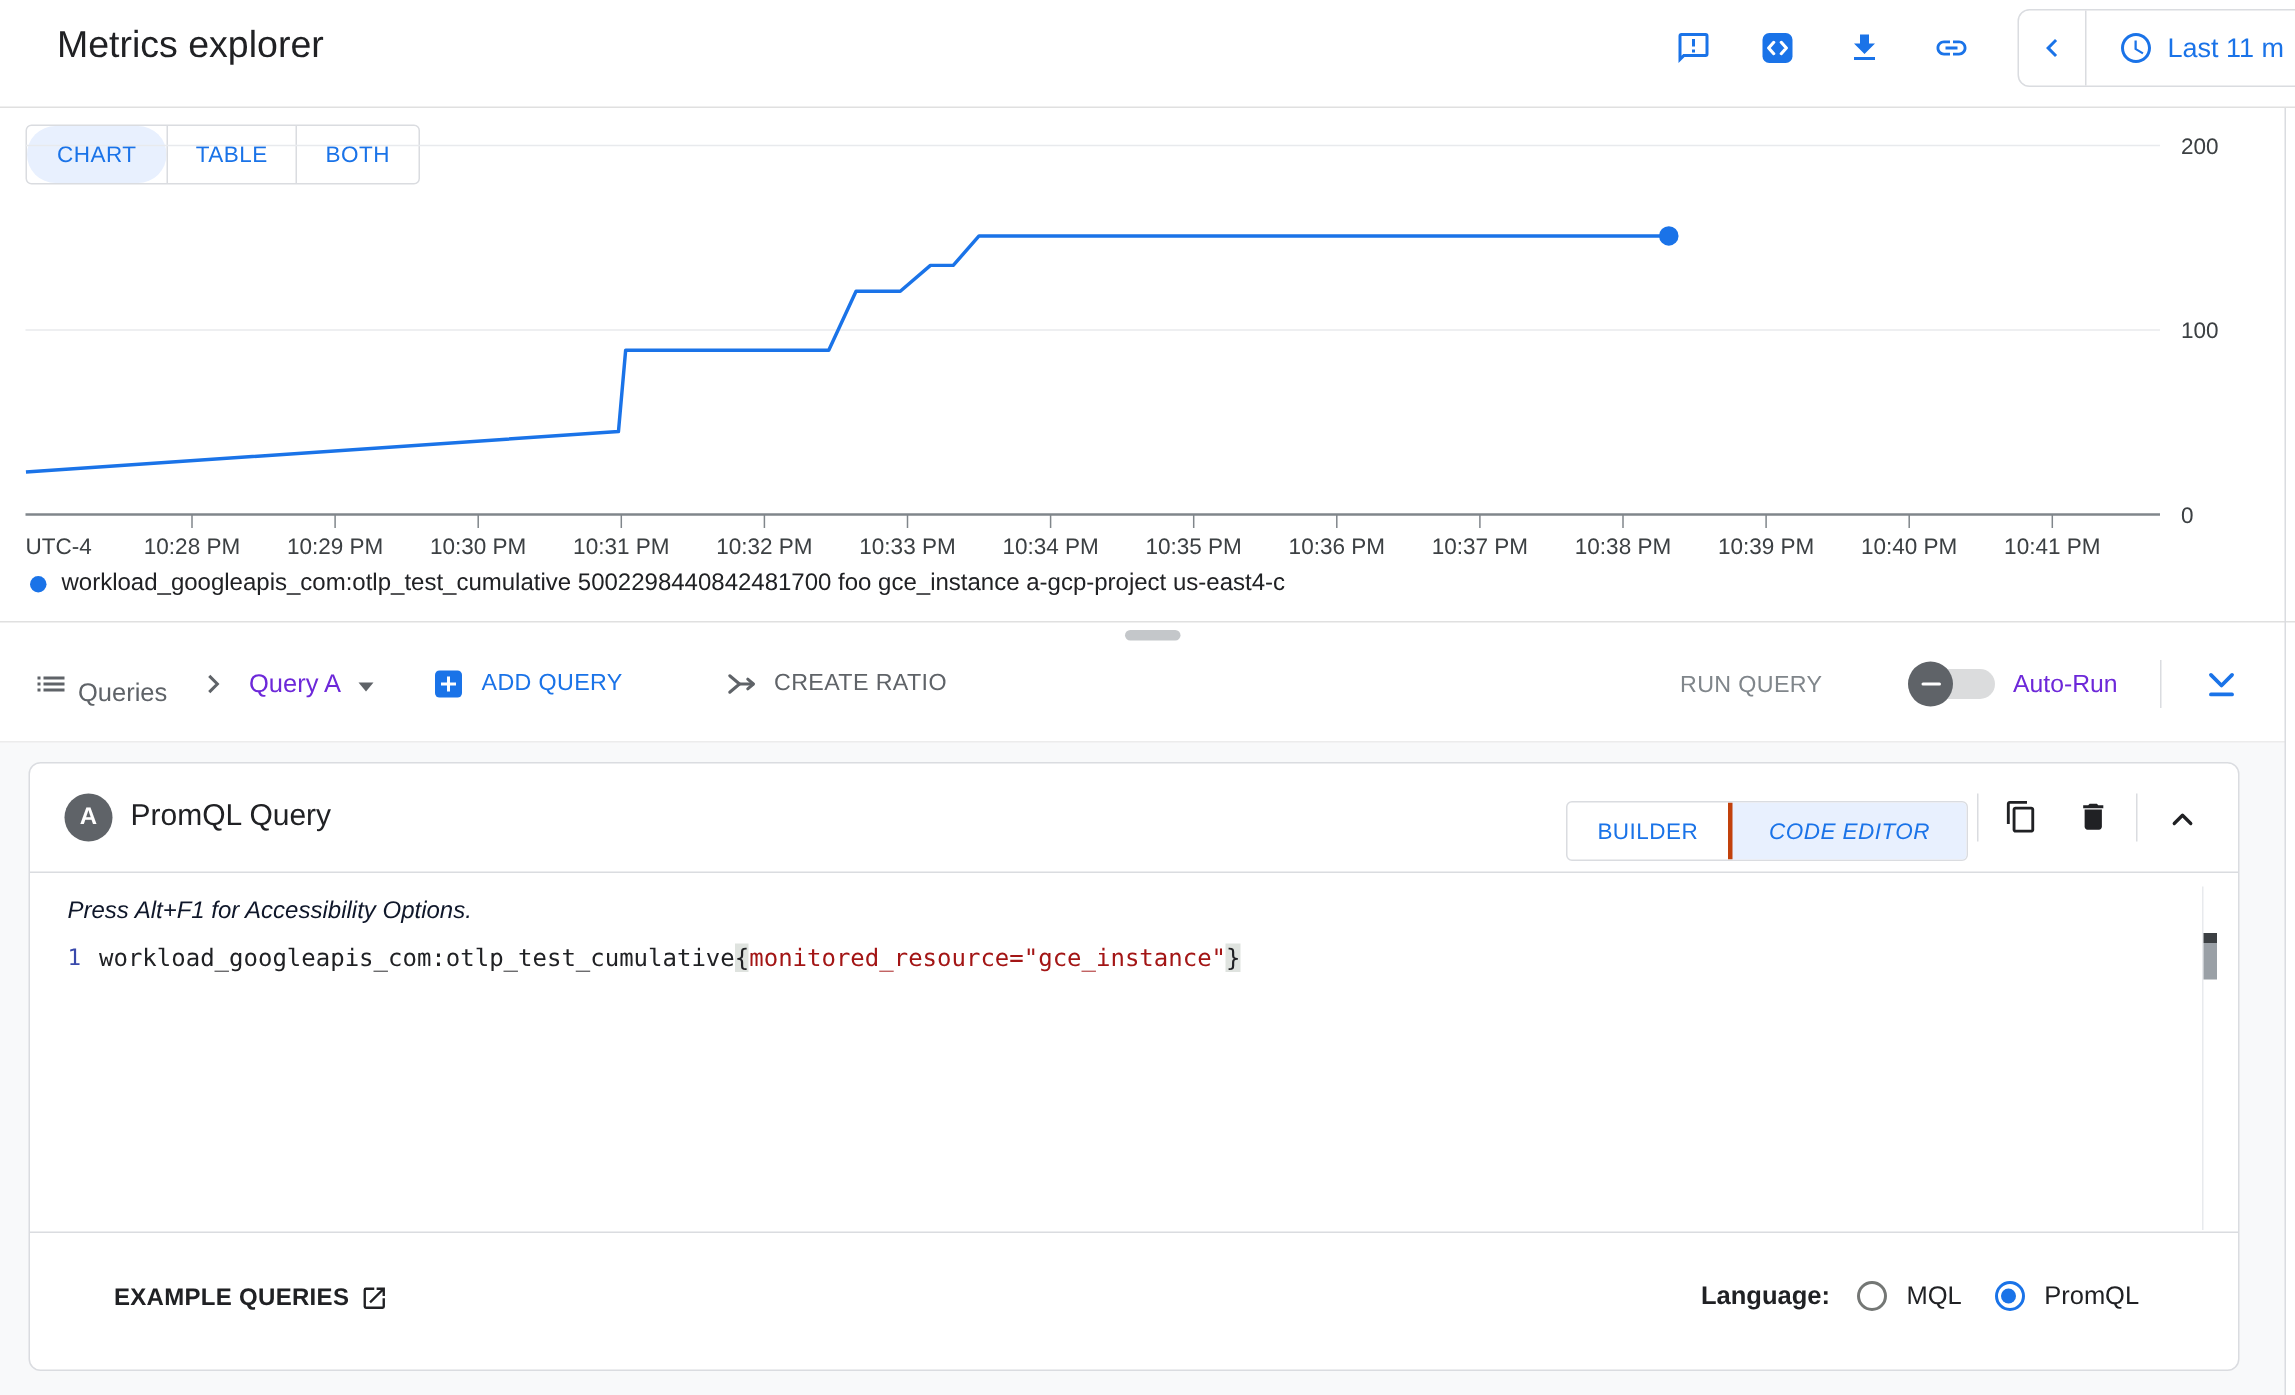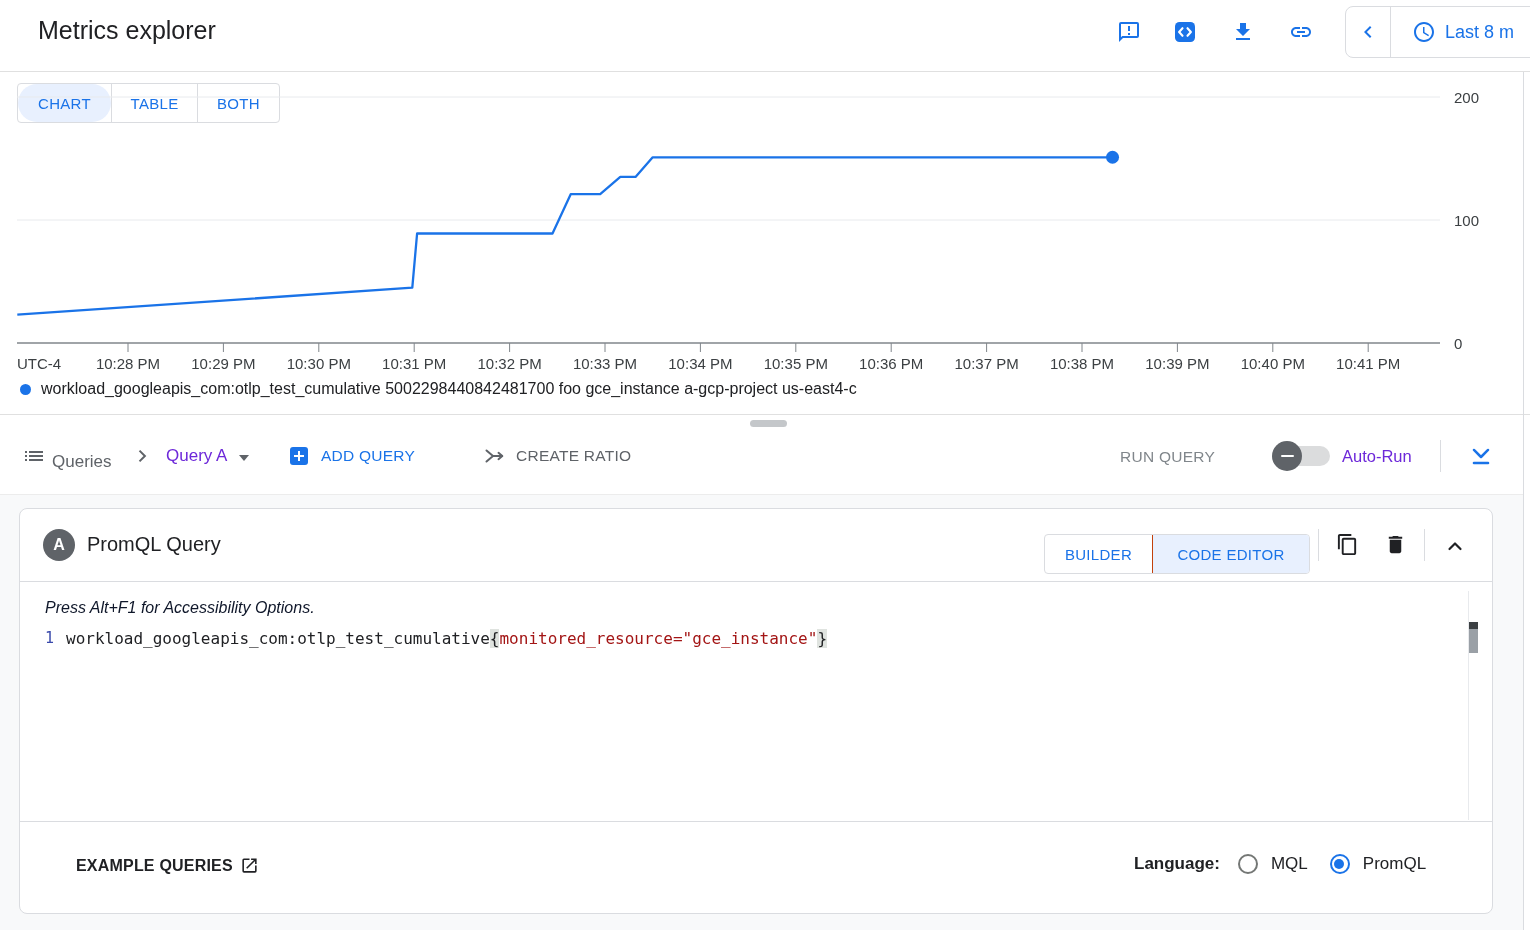--- a/index.html
+++ b/index.html
@@ -44,21 +44,21 @@
   .toggle-minus{width:13px;height:2.5px;background:#fff;border-radius:1px;}
   
   .gray-section{left:0;top:494px;width:1530px;height:436px;background:#f8f9fa;border-top:1px solid #ececec;}
   .card{left:19px;top:508px;width:1472px;height:404px;background:#fff;border:1px solid #dadce0;border-radius:8px;}
   .card-hdr{position:absolute;left:0;top:0;width:100%;height:72px;border-bottom:1px solid #dadce0;}
   .avatar{position:absolute;left:23px;top:20px;width:32px;height:32px;border-radius:50%;background:#5f6368;color:#fff;
           display:flex;align-items:center;justify-content:center;font-size:16px;font-weight:700;}
   .card-title{position:absolute;left:67px;top:24px;font-size:20px;font-weight:500;color:#202124;}
   .ed-tabs{position:absolute;left:1024px;top:25px;height:38px;display:flex;border:1px solid #dadce0;border-radius:4px;overflow:hidden;background:#fff;}
   .ed-tab{display:flex;align-items:center;justify-content:center;font-size:15px;font-weight:500;letter-spacing:.3px;color:#1a73e8;cursor:pointer;}
-  .ed-tab + .ed-tab{border-left:1px solid #c2410c;}
+  .ed-tab + .ed-tab{border-left:3px solid #c2410c;font-style:italic;}
   .ed-tab.sel{background:#e8f0fe;}
   
   .ed-hint{position:absolute;left:25px;top:90px;font-size:16px;color:#0f172a;font-style:italic;}
   .code-row{position:absolute;left:0;top:114px;width:1448px;height:30px;display:flex;align-items:center;cursor:text;}
   .gutter-num{width:34px;text-align:right;padding-right:12px;font-family:"DejaVu Sans Mono","Liberation Mono",monospace;font-size:15px;color:#3949ab;}
   .code-line{font-family:"DejaVu Sans Mono","Liberation Mono",monospace;font-size:16px;white-space:pre;}
   .tok-metric{color:#202124;}
   .tok-brace{color:#202124;background:#dfe3df;}
   .tok-label{color:#a31515;}
   .tok-str{color:#a31515;}
@@ -103,21 +103,21 @@
     <div class="time-chev">
       <svg width="24" height="24" viewBox="0 0 24 24">
         <path fill="#1a73e8" d="M15.41 7.41 14 6l-6 6 6 6 1.41-1.41L10.83 12z"></path>
       </svg>
     </div>
     <div class="time-div"></div>
     <div class="time-main">
       <svg width="24" height="24" viewBox="0 0 24 24">
         <path fill="#1a73e8" d="M11.99 2C6.47 2 2 6.48 2 12s4.47 10 9.99 10C17.52 22 22 17.52 22 12S17.52 2 11.99 2zm.01 18c-4.42 0-8-3.58-8-8s3.58-8 8-8 8 3.58 8 8-3.58 8-8 8zm.5-13H11v6l5.25 3.15.75-1.23-4.5-2.67z"></path>
       </svg>
-      <span class="time-label">Last 8 m</span>
+      <span class="time-label">Last 11 m</span>
     </div>
   </div>
   <div class="abs hdr-border"></div>
 
   <div class="abs view-tabs">
     <div class="vtab sel" style="width:93px">CHART</div>
     <div class="vtab" style="width:85px">TABLE</div>
     <div class="vtab" style="width:81px">BOTH</div>
   </div>
 

